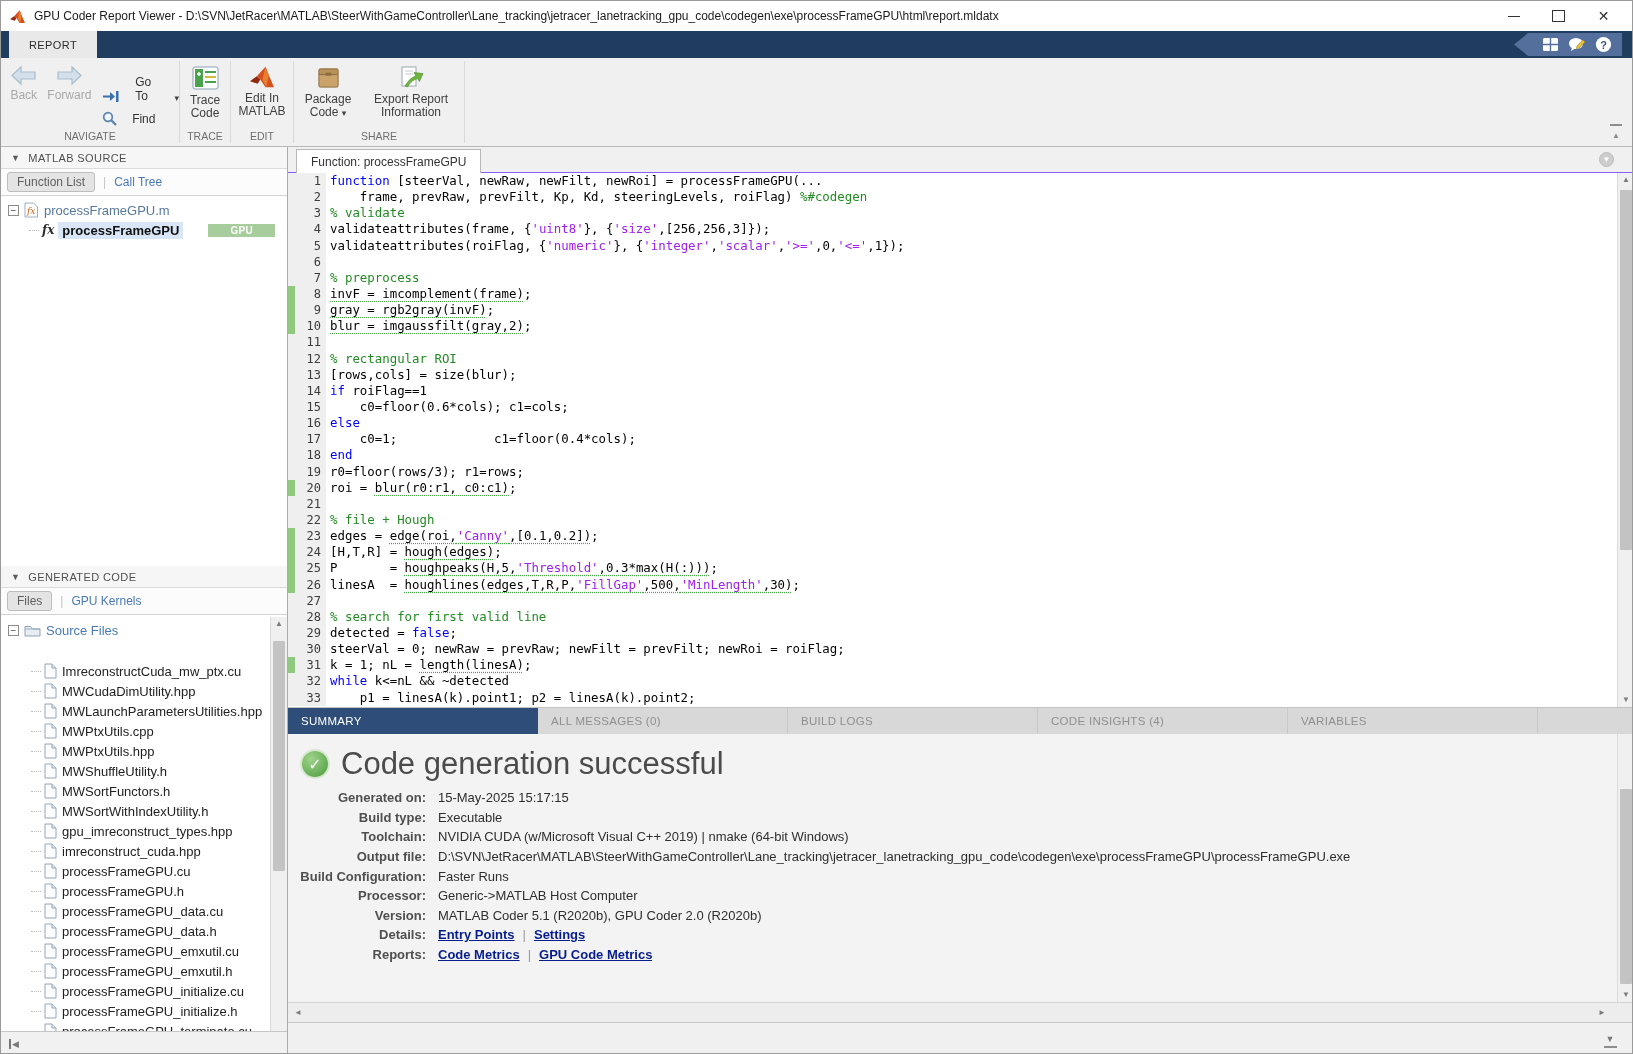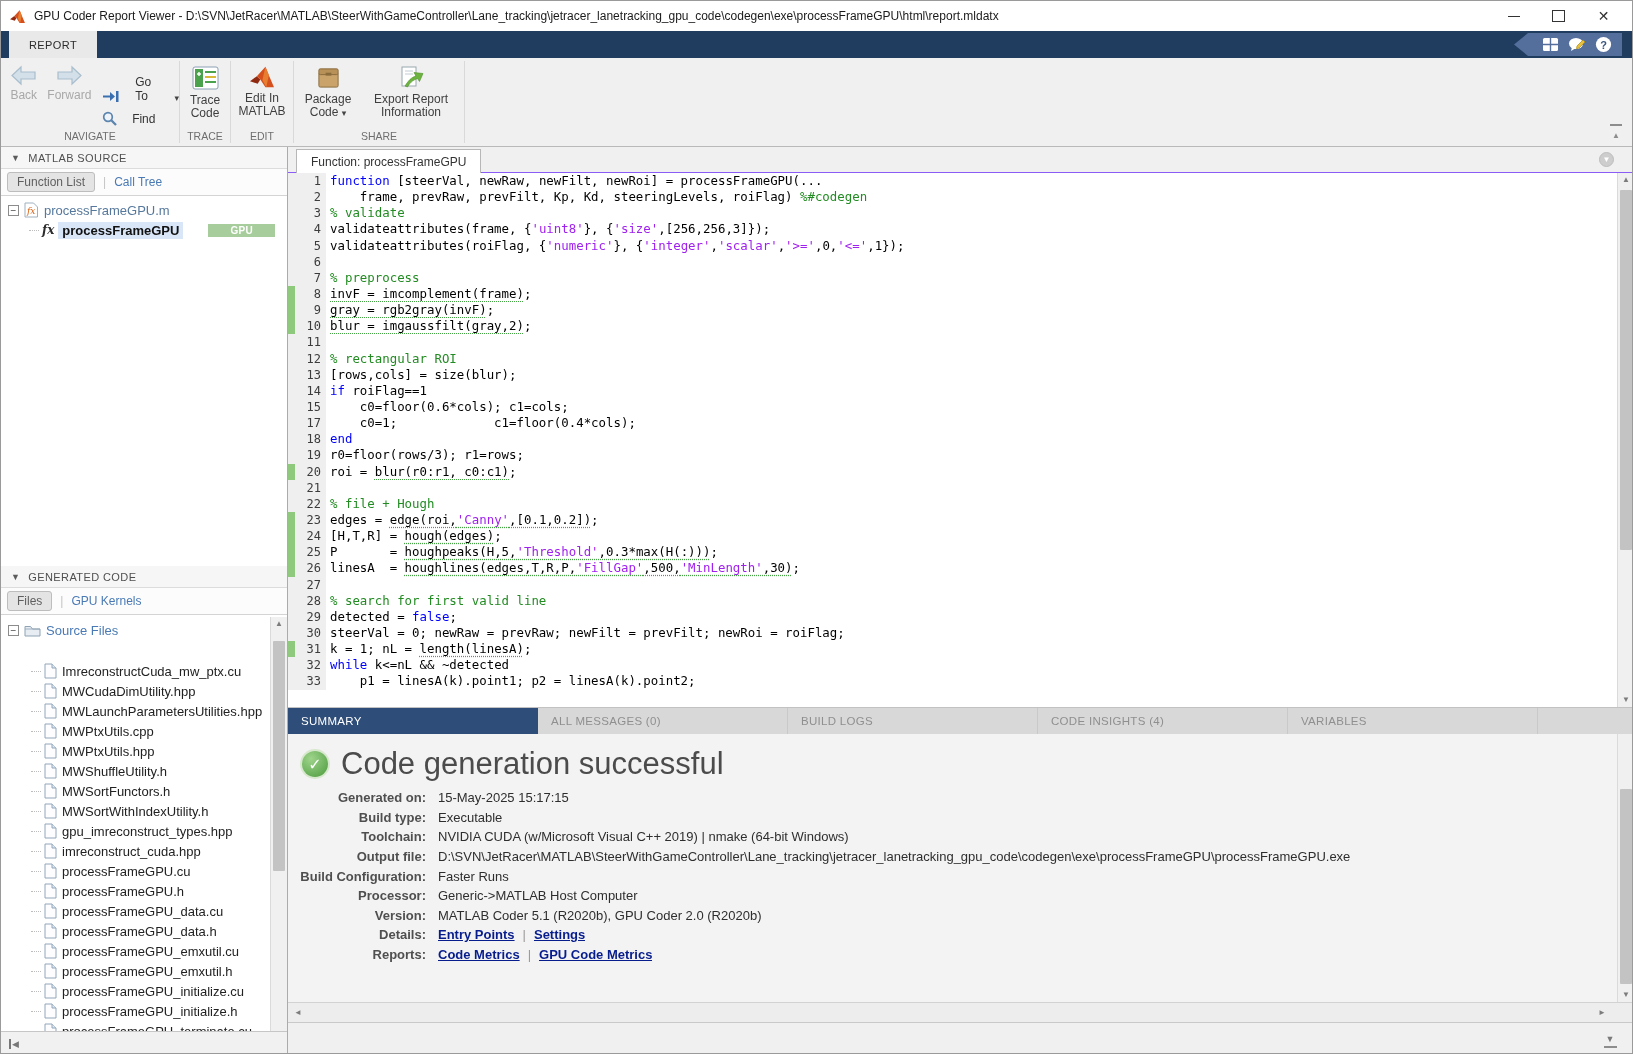--- a/index.html
+++ b/index.html
@@ -549,20 +549,21 @@
       <div class="cl"><span class="mk"></span><span class="ln">6</span><span class="ct"></span></div>
       <div class="cl"><span class="mk"></span><span class="ln">7</span><span class="ct"><span class="tok-c">% preprocess</span></span></div>
       <div class="cl"><span class="mk on"></span><span class="ln">8</span><span class="ct"><span class="tok-p u">invF = imcomplement(frame)</span><span class="tok-p">;</span></span></div>
       <div class="cl"><span class="mk on"></span><span class="ln">9</span><span class="ct"><span class="tok-p u">gray = rgb2gray(invF)</span><span class="tok-p">;</span></span></div>
       <div class="cl"><span class="mk on"></span><span class="ln">10</span><span class="ct"><span class="tok-p u">blur = imgaussfilt(gray,2)</span><span class="tok-p">;</span></span></div>
       <div class="cl"><span class="mk"></span><span class="ln">11</span><span class="ct"></span></div>
       <div class="cl"><span class="mk"></span><span class="ln">12</span><span class="ct"><span class="tok-c">% rectangular ROI</span></span></div>
       <div class="cl"><span class="mk"></span><span class="ln">13</span><span class="ct"><span class="tok-p">[rows,cols] = size(blur);</span></span></div>
       <div class="cl"><span class="mk"></span><span class="ln">14</span><span class="ct"><span class="tok-k">if</span><span class="tok-p"> roiFlag==1</span></span></div>
       <div class="cl"><span class="mk"></span><span class="ln">15</span><span class="ct"><span class="tok-p">    c0=floor(0.6*cols); c1=cols;</span></span></div>
+      <div class="cl"><span class="mk"></span><span class="ln">16</span><span class="ct"><span class="tok-k">else</span></span></div>
       <div class="cl"><span class="mk"></span><span class="ln">17</span><span class="ct"><span class="tok-p">    c0=1;             c1=floor(0.4*cols);</span></span></div>
       <div class="cl"><span class="mk"></span><span class="ln">18</span><span class="ct"><span class="tok-k">end</span></span></div>
       <div class="cl"><span class="mk"></span><span class="ln">19</span><span class="ct"><span class="tok-p">r0=floor(rows/3); r1=rows;</span></span></div>
       <div class="cl"><span class="mk on"></span><span class="ln">20</span><span class="ct"><span class="tok-p">roi = </span><span class="tok-p u">blur(r0:r1, c0:c1)</span><span class="tok-p">;</span></span></div>
       <div class="cl"><span class="mk"></span><span class="ln">21</span><span class="ct"></span></div>
       <div class="cl"><span class="mk"></span><span class="ln">22</span><span class="ct"><span class="tok-c">% file + Hough</span></span></div>
       <div class="cl"><span class="mk on"></span><span class="ln">23</span><span class="ct"><span class="tok-p">edges = </span><span class="tok-p u">edge(roi,</span><span class="tok-s u">'Canny'</span><span class="tok-p u">,[0.1,0.2])</span><span class="tok-p">;</span></span></div>
       <div class="cl"><span class="mk on"></span><span class="ln">24</span><span class="ct"><span class="tok-p">[H,T,R] = </span><span class="tok-p u">hough(edges)</span><span class="tok-p">;</span></span></div>
       <div class="cl"><span class="mk on"></span><span class="ln">25</span><span class="ct"><span class="tok-p">P       = </span><span class="tok-p u">houghpeaks(H,5,</span><span class="tok-s u">'Threshold'</span><span class="tok-p u">,0.3*max(H(:)))</span><span class="tok-p">;</span></span></div>
       <div class="cl"><span class="mk on"></span><span class="ln">26</span><span class="ct"><span class="tok-p">linesA  = </span><span class="tok-p u">houghlines(edges,T,R,P,</span><span class="tok-s u">'FillGap'</span><span class="tok-p u">,500,</span><span class="tok-s u">'MinLength'</span><span class="tok-p u">,30)</span><span class="tok-p">;</span></span></div>

